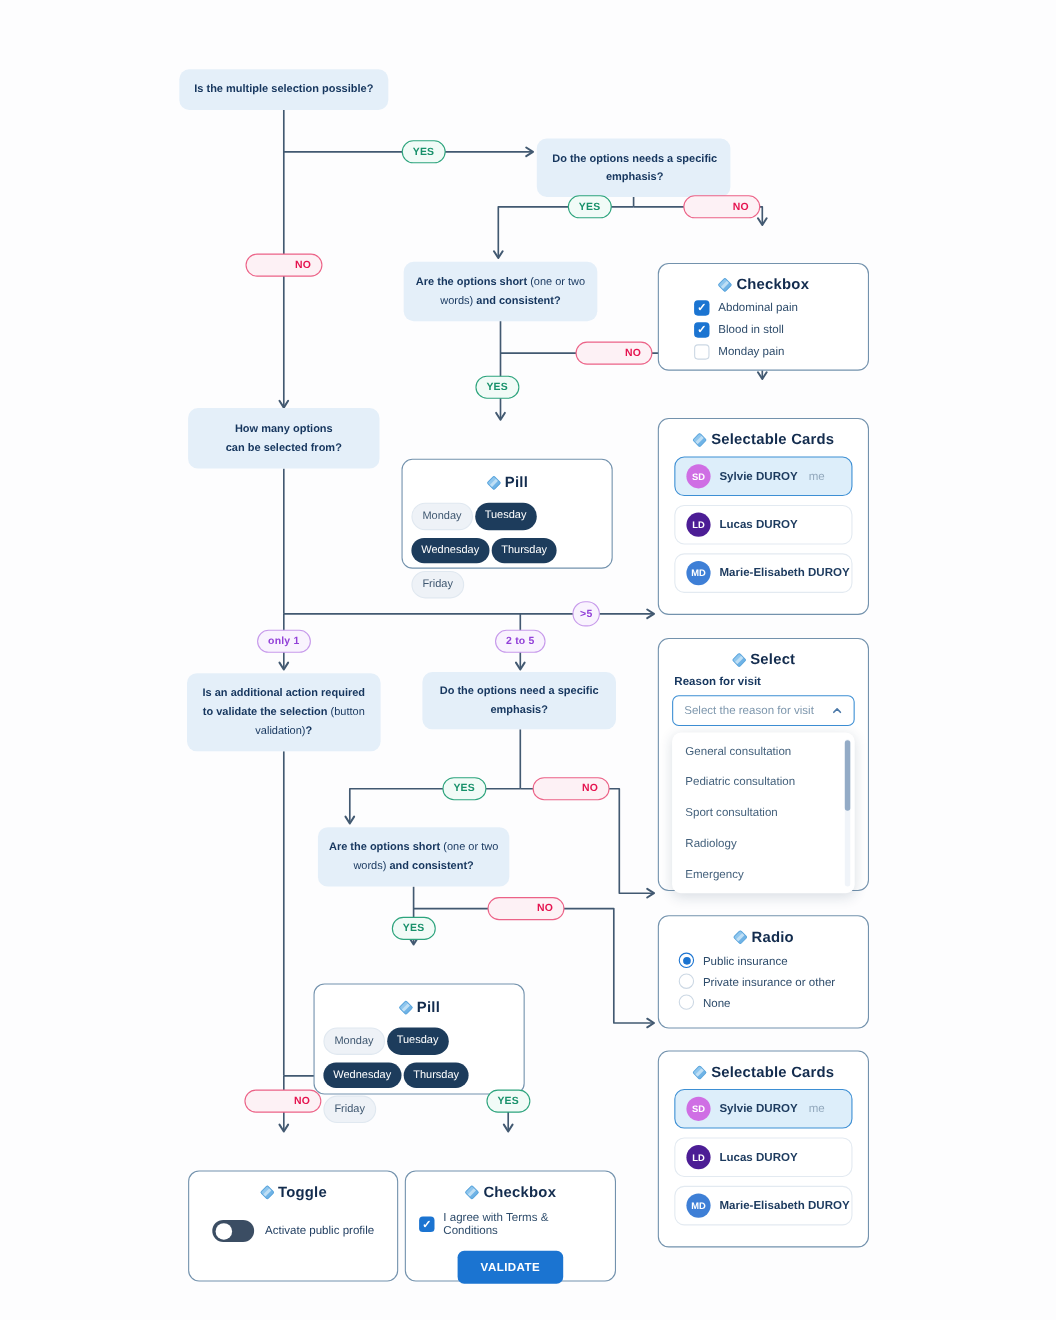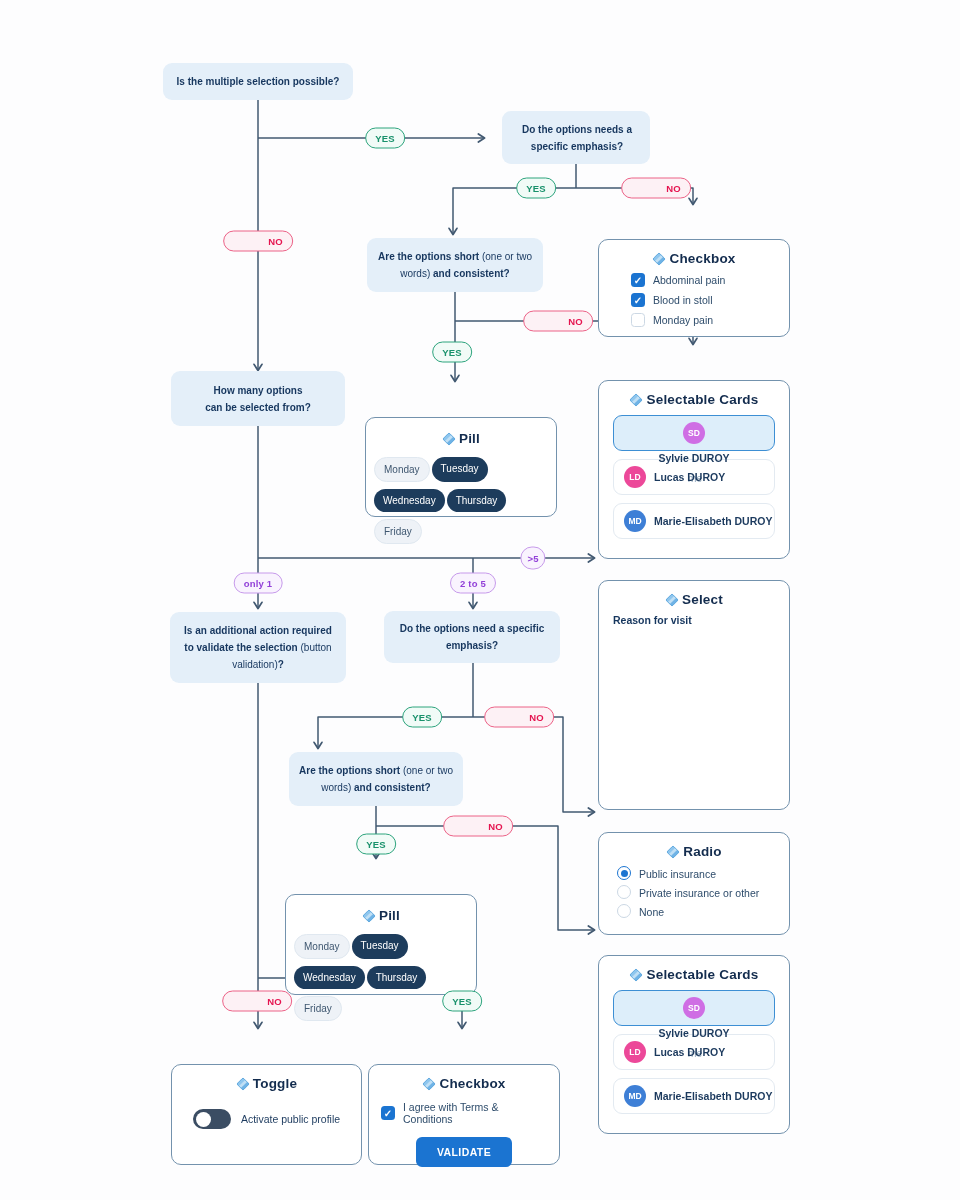--- a/index.html
+++ b/index.html
@@ -61,28 +61,28 @@
   .chk.checked { background:#1b74d1; color:#fff; font-size:10px; font-weight:700; }
   .chk.un { background:#fff; border:1px solid #ccd8e4; }
   .chk-label { font-size:10.5px; color:#2e4c6b; }
 
   
   .sel-card {
     display:flex; align-items:center; gap:8px;
     border:1px solid #e3eaf1; border-radius:9px; background:#fff;
     padding:6px 10px; margin:8px 2px; height:36px;
   }
-  .sel-card.selected { background:#ddeefa; border:1px solid #3d8fd4;flex-direction:column; }
+  .sel-card.selected { background:#ddeefa; border:1px solid #3d8fd4; }
   .avatar {
     width:22px; height:22px; border-radius:50%; flex:0 0 auto;
     color:#fff; font-size:8.5px; font-weight:700;
     display:flex; align-items:center; justify-content:center;
   }
   .avatar-1 { background:#cf6ee4; }
-  .avatar-2 { background:#ec4899; }
+  .avatar-2 { background:#4c1d95; }
   .avatar-3 { background:#3e7fd6; }
   .sel-name { font-size:10.5px; font-weight:700; color:#1c3a5e; white-space:nowrap; }
   .sel-suffix { font-size:10.5px; color:#93a9bd; margin-left:2px; }
 
   
   .pill-wrap { display:flex; flex-wrap:wrap; gap:7px 2px; justify-content:flex-start; padding:4px 0 0 0; }
   .pill { font-size:10px; padding:6px 9px; border-radius:999px; white-space:nowrap; }
   .pill.active { background:#1d3c5c; color:#fff; }
   .pill.inactive { background:#eef2f7; color:#3f5770; border:1px solid #e0e8f0; }
 
@@ -156,21 +156,21 @@
       <path d="M258,683 V978"></path>
       <path d="M258,978 V1028" marker-end="url(#arr)"></path>
       <path d="M258,978 H462 V1028" marker-end="url(#arr)"></path>
     </g>
   </svg>
 
   <div class="qbox" style="left:258px; top:63px; width:190px; height:37px;">
     <span>Is the multiple selection possible?</span>
   </div>
 
-  <div class="qbox" style="left:576px; top:111px; width:148px; height:53px;padding-left:12px;">
+  <div class="qbox" style="left:576px; top:126px; width:176px; height:53px;padding-left:12px;">
     <span>Do the options needs a specific emphasis?</span>
   </div>
 
   <div class="qbox" style="left:455px; top:238px; width:176px; height:54px;">
     <span><b>Are the options short</b><span class="reg"> (one or two words) </span><b>and consistent?</b></span>
   </div>
 
   <div class="qbox" style="left:258px; top:371px; width:174px; height:55px;">
     <span>
       <span class="qline">How many options</span>
@@ -290,20 +290,35 @@
           <g transform="rotate(45 8 8)">
             <rect x="3" y="3" width="10" height="10" rx="1.5" fill="#bfdff5"></rect>
             <rect x="3" y="3" width="3.4" height="10" fill="#8ec6ee"></rect>
             <rect x="9.6" y="3" width="3.4" height="10" fill="#6fb3e6"></rect>
             <rect x="3" y="3" width="10" height="10" rx="1.5" fill="none" stroke="#5da6dc"></rect>
           </g>
         </svg>
       <span>Select</span>
     </div>
     <div class="sel-label">Reason for visit</div>
+    <div class="sel-input">
+      <span>Select the reason for visit</span>
+      <svg width="10" height="10" viewBox="0 0 10 10">
+          <path d="M2,6.5 L5,3.5 L8,6.5" stroke="#4a78a8" stroke-width="1.5" fill="none" stroke-linecap="round" stroke-linejoin="round"></path>
+        </svg>
+    </div>
+    <div class="dropdown">
+      <div class="opt">General consultation</div>
+      <div class="opt">Pediatric consultation</div>
+      <div class="opt">Sport consultation</div>
+      <div class="opt">Radiology</div>
+      <div class="opt">Emergency</div>
+      <div class="scroll-track"></div>
+      <div class="scroll-thumb"></div>
+    </div>
   </div>
 
   <div class="card" style="left:598px; top:800px; width:192px; height:103px;">
     <div class="card-title">
       <svg class="gem" viewBox="0 0 16 16" width="14" height="14">
           <g transform="rotate(45 8 8)">
             <rect x="3" y="3" width="10" height="10" rx="1.5" fill="#bfdff5"></rect>
             <rect x="3" y="3" width="3.4" height="10" fill="#8ec6ee"></rect>
             <rect x="9.6" y="3" width="3.4" height="10" fill="#6fb3e6"></rect>
             <rect x="3" y="3" width="10" height="10" rx="1.5" fill="none" stroke="#5da6dc"></rect>

